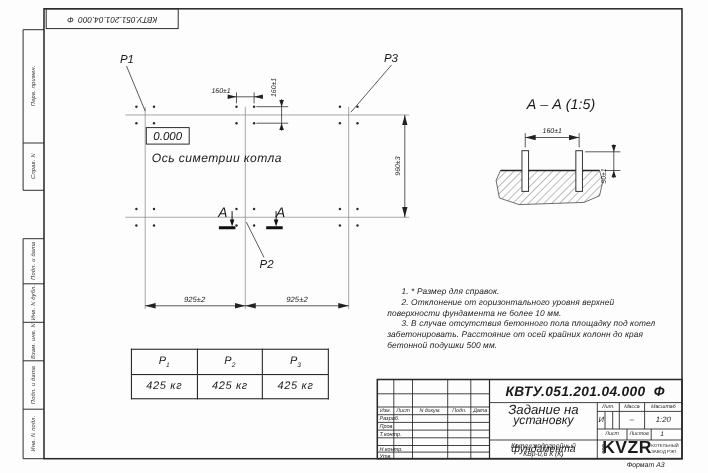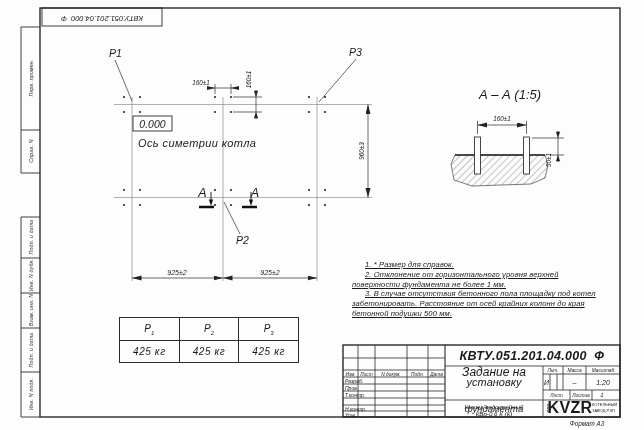--- a/index.html
+++ b/index.html
@@ -8,21 +8,21 @@
     position:relative; width:644px; height:430px; background:#fdfdfd;
     font-family:"Liberation Sans","DejaVu Sans",sans-serif; color:#1a1a1a; overflow:hidden;
   }
   svg.overlay { position:absolute; left:0; top:0; }
   svg text { font-family:"Liberation Sans","DejaVu Sans",sans-serif; font-style:italic; fill:#1a1a1a; }
   .t  { position:absolute; transform:translate(-50%,-50%); white-space:nowrap; font-style:italic; }
   .tl { position:absolute; white-space:nowrap; font-style:italic; }
   .vert  { transform:translate(-50%,-50%) rotate(-90deg); }
   .rot180{ transform:translate(-50%,-50%) rotate(180deg); }
   .slab { font-size:5.2px; color:#333; letter-spacing:.2px; }
-  .notes { position:absolute; left:352px; top:260px; width:254px;text-decoration:underline; }
+  .notes { position:absolute; left:352px; top:260px; width:254px; }
   .notes p { font-size:7.6px; line-height:9.8px; font-style:italic; text-indent:13px; letter-spacing:.1px; }
   table.loads { position:absolute; left:119px; top:317px; width:180px; height:46px;
     border-collapse:collapse; table-layout:fixed; }
   table.loads td { border:1px solid #2a2a2a; text-align:center; font-style:italic; }
   table.loads .hdr { font-size:10px; height:23px; }
   table.loads .val { font-size:10px; letter-spacing:.6px;text-align:center; }
   table.loads sub { font-size:60%; }
 </style>
 </head>
 <body>
@@ -153,21 +153,21 @@
   <div class="t vert slab" style="left:30.5px; top:78px;">Перв. примен.</div>
   <div class="t vert slab" style="left:30.5px; top:151px;">Справ. N</div>
   <div class="t vert slab" style="left:30.5px; top:237px;">Подп. и дата</div>
   <div class="t vert slab" style="left:30.5px; top:275px;">Инв. N дубл.</div>
   <div class="t vert slab" style="left:30.5px; top:310px;">Взам. инв. N</div>
   <div class="t vert slab" style="left:30.5px; top:350px;">Подп. и дата</div>
   <div class="t vert slab" style="left:30.5px; top:394px;">Инв. N подл.</div>
 
   <div class="notes">
     <p>1. * Размер для справок.</p>
-    <p>2. Отклонение от горизонтального уровня верхней поверхности фундамента не более 1 мм.</p>
+    <p>2. Отклонение от горизонтального уровня верхней поверхности фундамента не более 10 мм.</p>
     <p>3. В случае отсутствия бетонного пола площадку под котел забетонировать. Расстояние от осей крайних колонн до края бетонной подушки 500 мм.</p>
   </div>
 
   <table class="loads">
     <tbody>
         <tr>
       <td class="hdr"><span>P</span><sub>1</sub></td>
       <td class="hdr"><span>P</span><sub>2</sub></td>
       <td class="hdr"><span>P</span><sub>3</sub></td>
     </tr>

